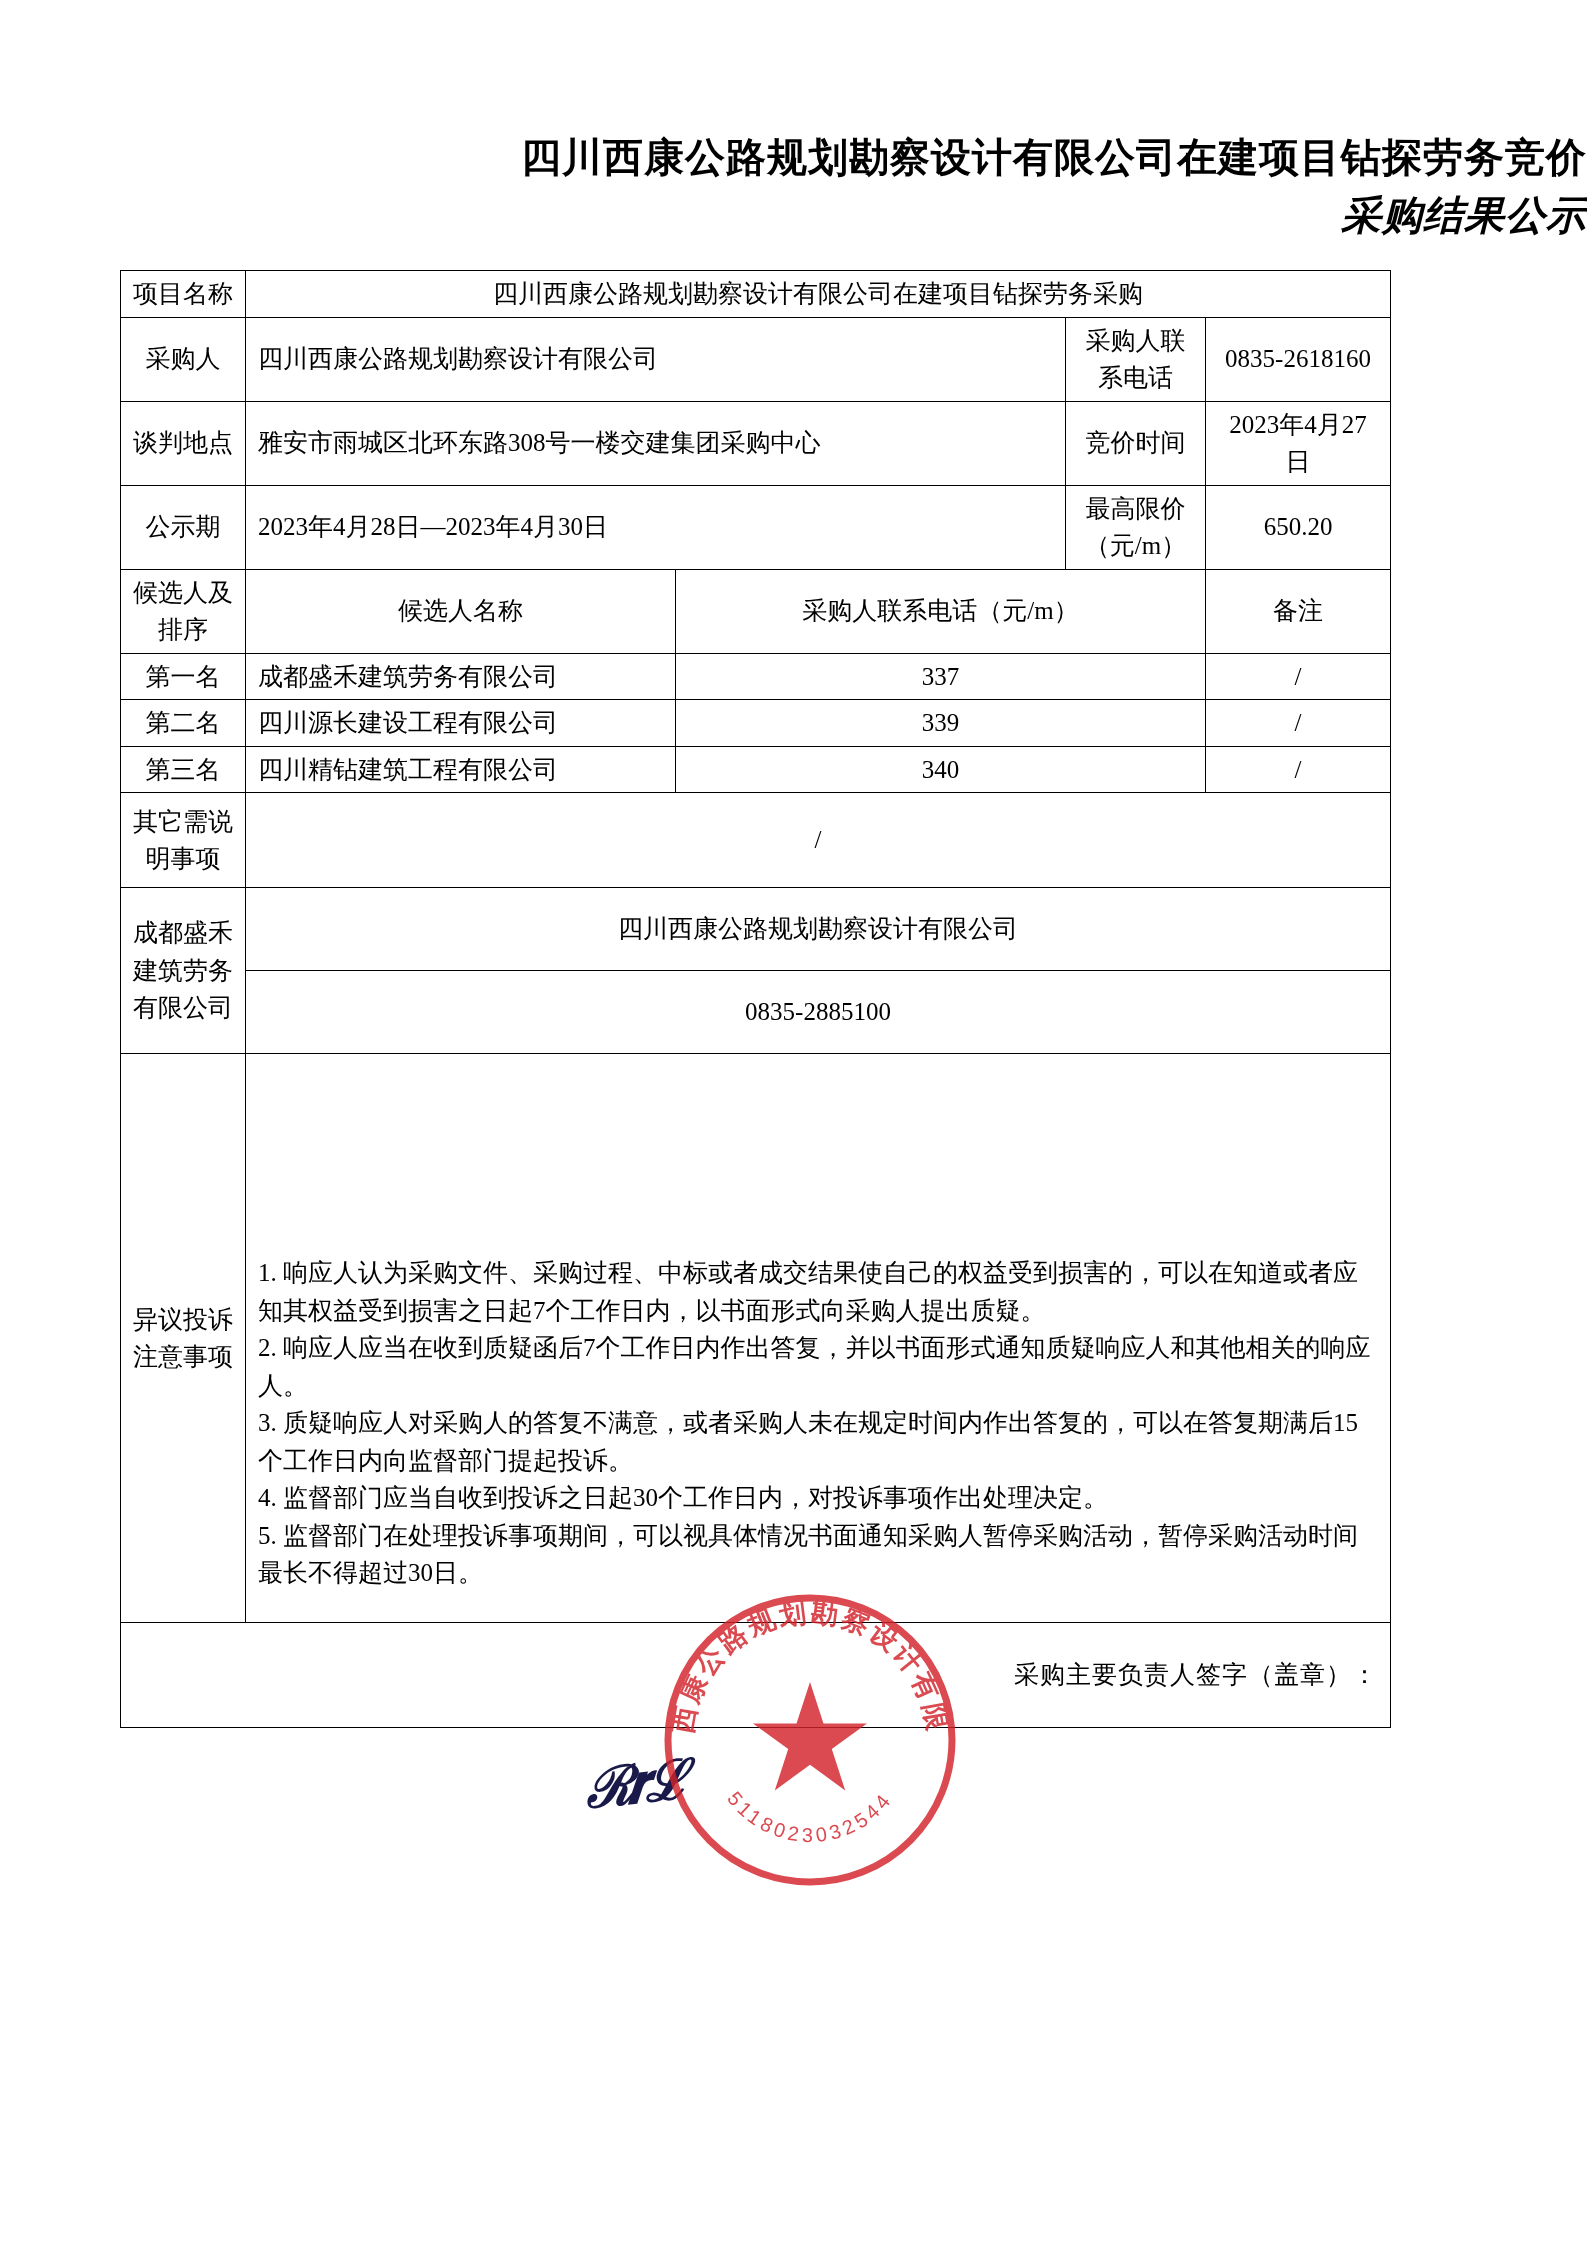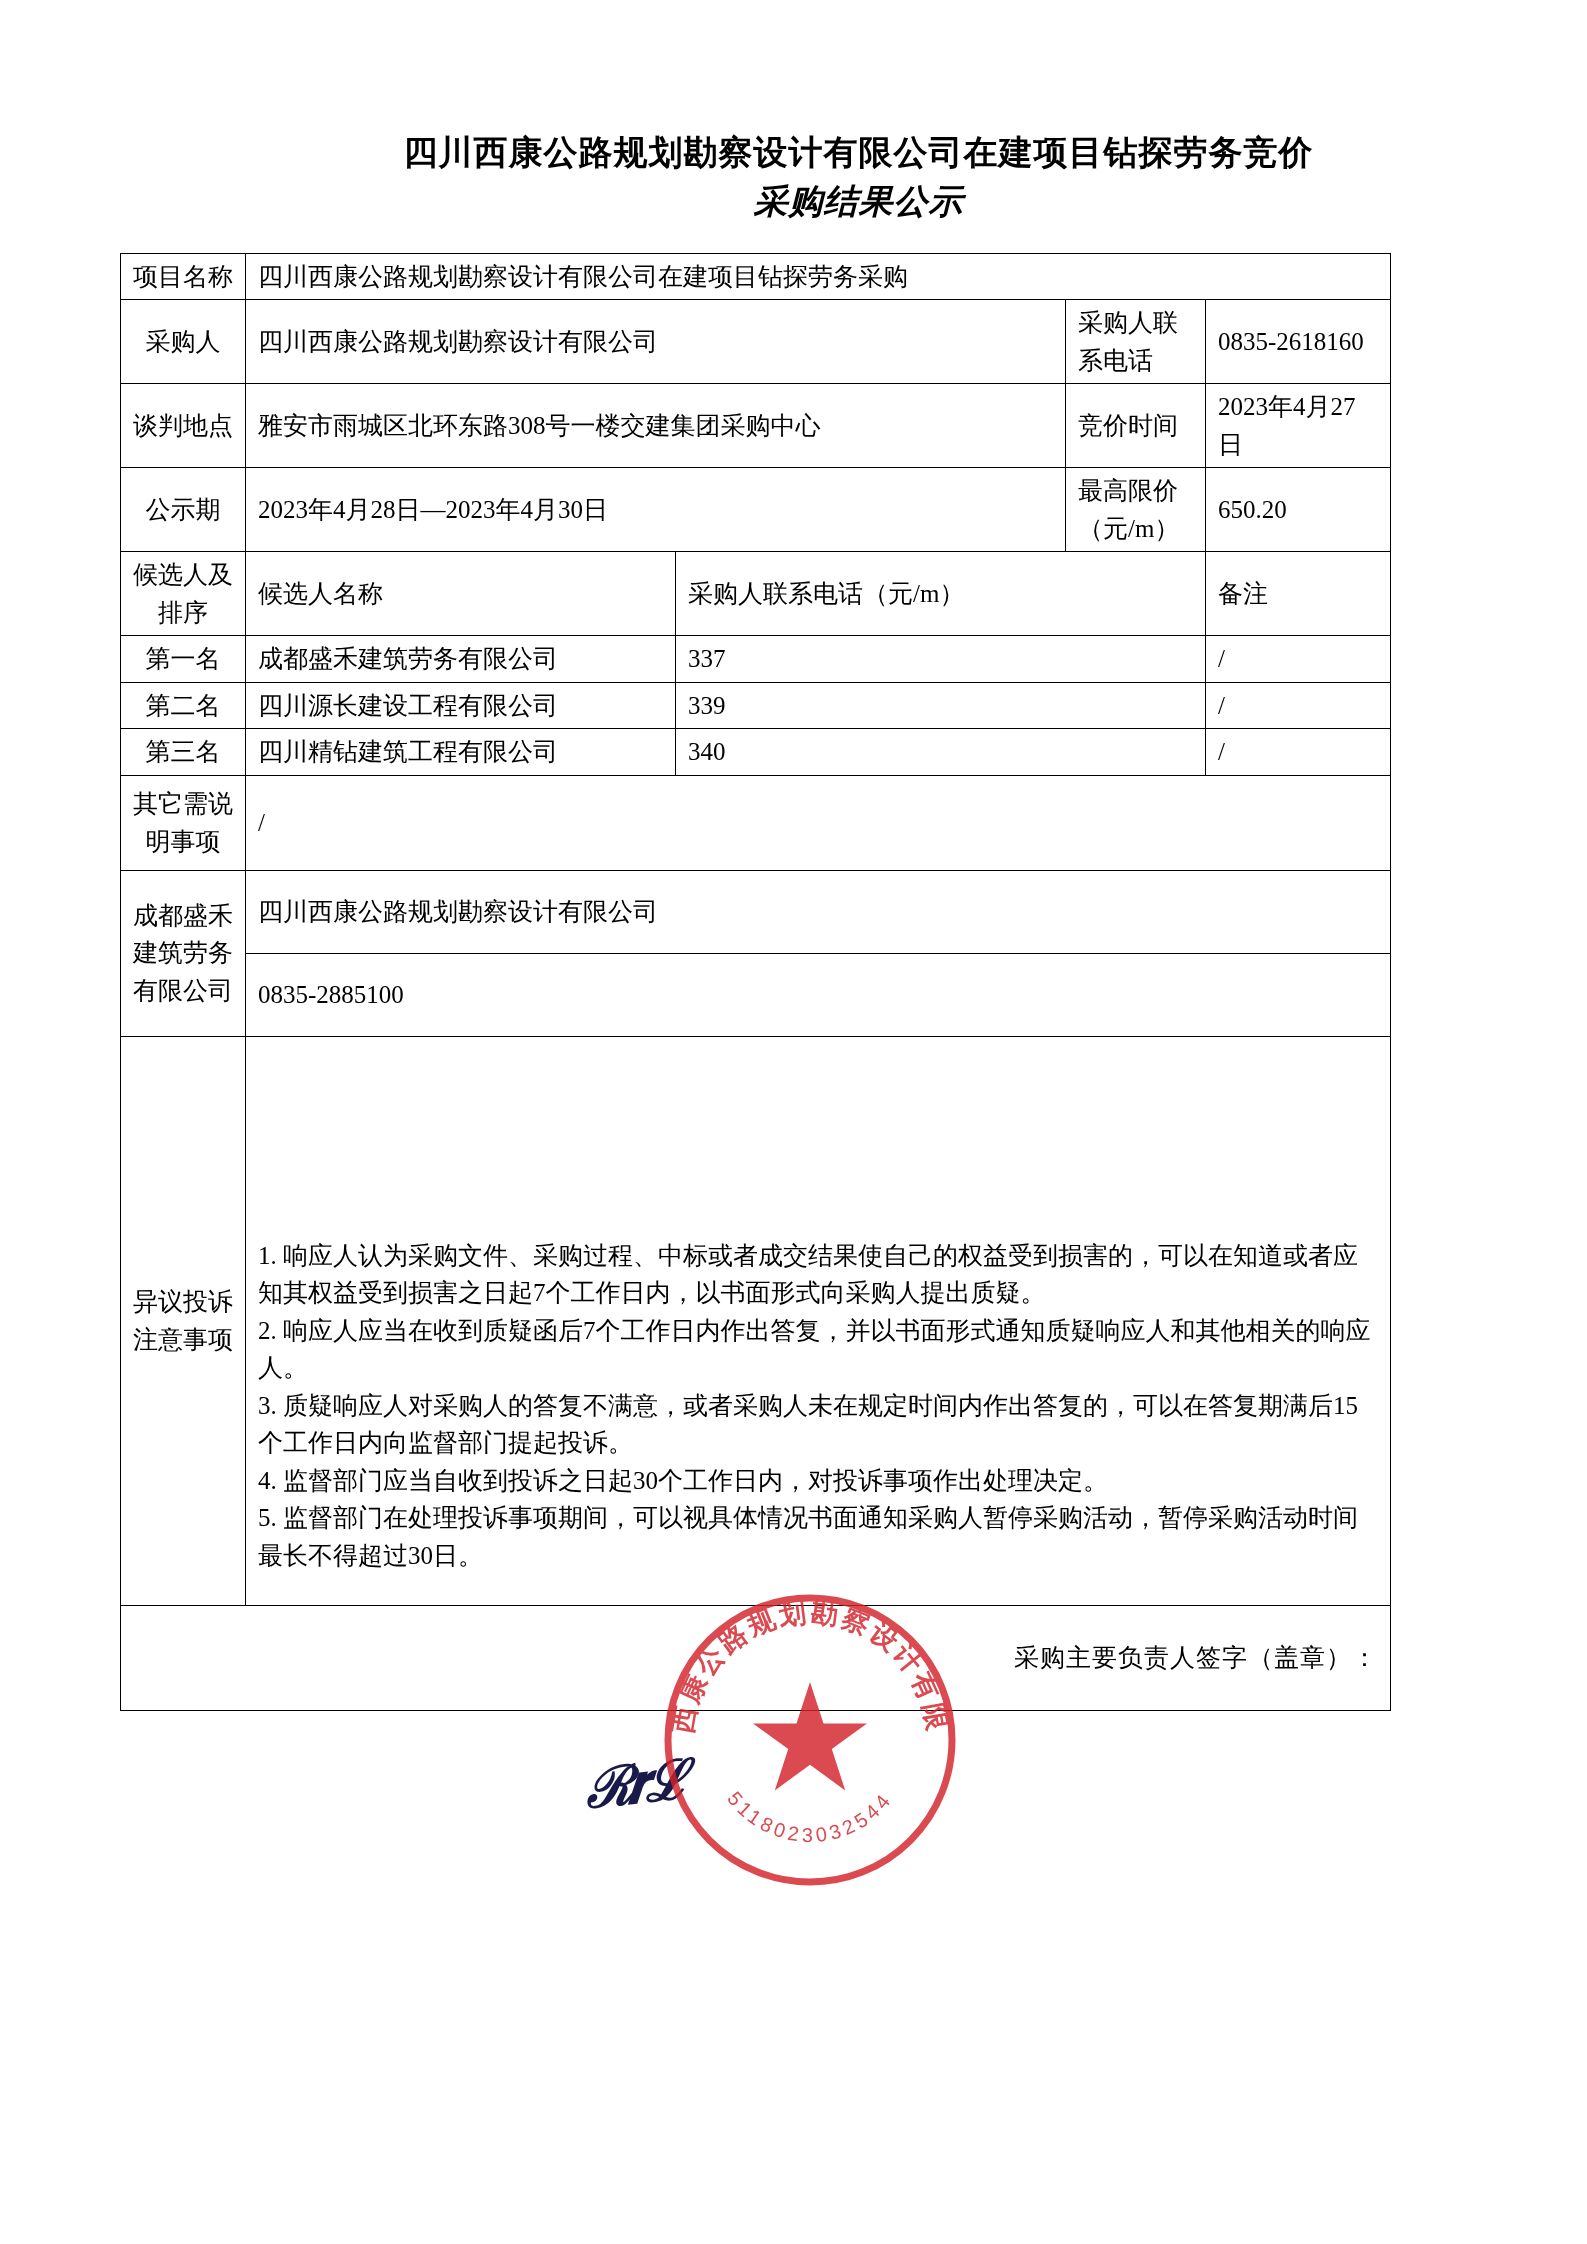--- a/index.html
+++ b/index.html
@@ -15,24 +15,24 @@
     position: relative;
     overflow: hidden;
   }
   .page {
     position: relative;
     width: 1587px;
     height: 2244px;
     box-sizing: border-box;
   }
   .doc-title {
-    text-align: center;
+    text-align: right;
     font-family: "Liberation Sans", "DejaVu Sans", sans-serif;
     font-weight: bold;
-    font-size: 34px;
+    font-size: 40px;
     line-height: 1.45;
     letter-spacing: 1px;
     padding-top: 128px;
     padding-left: 130px;
   }
   .doc-title .line2 {
     display: block;
     font-style: italic;
   }
 
@@ -43,21 +43,21 @@
     margin: 26px auto 0 auto;
     margin-left: 120px;
   }
   table.main td {
     border: 1.6px solid #000;
     padding: 4px 12px;
     font-size: 25px;
     line-height: 1.5;
     vertical-align: middle;
   }
-  .c-center { }
+  .c-center { text-align: center; }
   .c-left { text-align: left; }
   .label-center {
     text-align: center;
   }
   .num { font-family: "Liberation Serif", serif; }
   .small-lh { line-height: 1.35; }
 
   
   .notice-cell {
     text-align: left;

